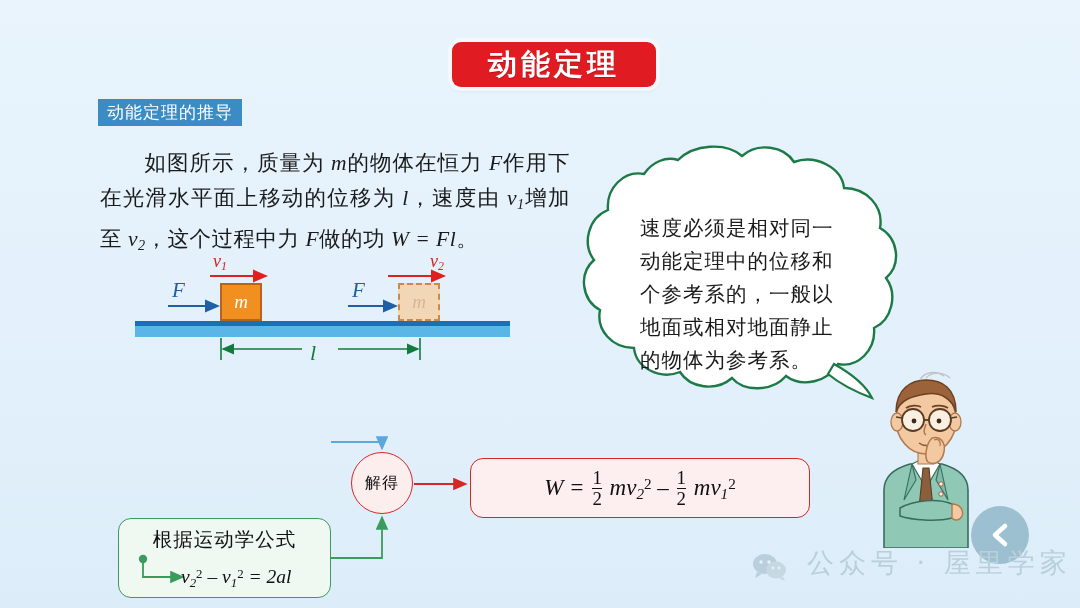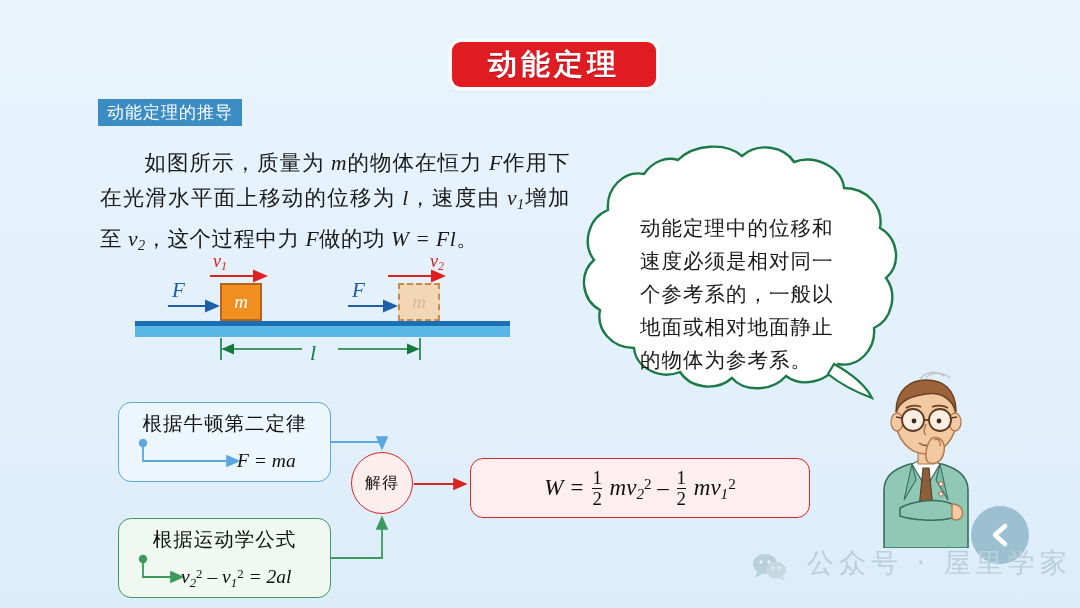--- a/index.html
+++ b/index.html
@@ -259,22 +259,22 @@
                C250,12 276,26 278,46 C300,46 318,64 314,86
                C332,96 336,122 320,136 C332,152 326,178 308,186
                C310,208 292,226 272,222 C262,240 236,246 220,234
                C206,250 178,250 166,236 C150,250 124,246 114,230
                C94,238 70,226 68,206 C46,206 30,188 34,168
                C16,158 12,132 28,118 C16,102 22,76 42,68
                C40,46 58,28 78,32 C86,20 100,14 112,18 Z" fill="#ffffff" stroke="#1c7a46" stroke-width="2.4"></path>
       <path d="M268,222 C286,232 300,244 306,256 C290,250 274,242 262,232 Z" fill="#ffffff" stroke="#1c7a46" stroke-width="2.2"></path>
     </svg>
     <div id="cloud-text">
+      <div>速度必须是相对同一</div>
       <div>动能定理中的位移和</div>
-      <div>速度必须是相对同一</div>
       <div>个参考系的，一般以</div>
       <div>地面或相对地面静止</div>
       <div>的物体为参考系。</div>
     </div>
   </div>
 
   <svg id="connectors">
     <defs>
       <marker id="cBlue" markerWidth="8" markerHeight="8" refX="6" refY="3.5" orient="auto">
         <path d="M0,0 L8,3.5 L0,7 z" fill="#5aa8de"></path>
@@ -287,30 +287,20 @@
       </marker>
     </defs>
 
     <path d="M331,442 L382,442 L382,447" fill="none" stroke="#5aa8de" stroke-width="1.8" marker-end="url(#cBlue)"></path>
 
     <path d="M331,558 L382,558 L382,519" fill="none" stroke="#3c9a5d" stroke-width="1.8" marker-end="url(#cGreen)"></path>
 
     <path d="M414,484 L464,484" fill="none" stroke="#d72626" stroke-width="1.8" marker-end="url(#cRed)"></path>
   </svg>
 
-  <div class="flowbox" id="box-newton">
-    <div class="box-title">根据牛顿第二定律</div>
-    <svg width="213" height="80" style="position:absolute;left:0;top:0;">
-      <circle cx="24" cy="40" r="4.2" fill="#5aa8de"></circle>
-      <path d="M24,44 L24,58 L118,58" fill="none" stroke="#5aa8de" stroke-width="1.8" marker-end="url(#cBlue)"></path>
-    </svg>
-    <div class="box-eq" id="eq-newton">
-      <span class="mi">F = ma</span>
-    </div>
-  </div>
 
   <div class="flowbox" id="box-kinem">
     <div class="box-title">根据运动学公式</div>
     <svg width="213" height="80" style="position:absolute;left:0;top:0;">
       <circle cx="24" cy="40" r="4.2" fill="#3c9a5d"></circle>
       <path d="M24,44 L24,58 L62,58" fill="none" stroke="#3c9a5d" stroke-width="1.8" marker-end="url(#cGreen)"></path>
     </svg>
     <div class="box-eq" id="eq-kinem">
       <span class="mi">v</span><span class="sub">2</span><span class="sup">2</span>
       <span>–</span>

